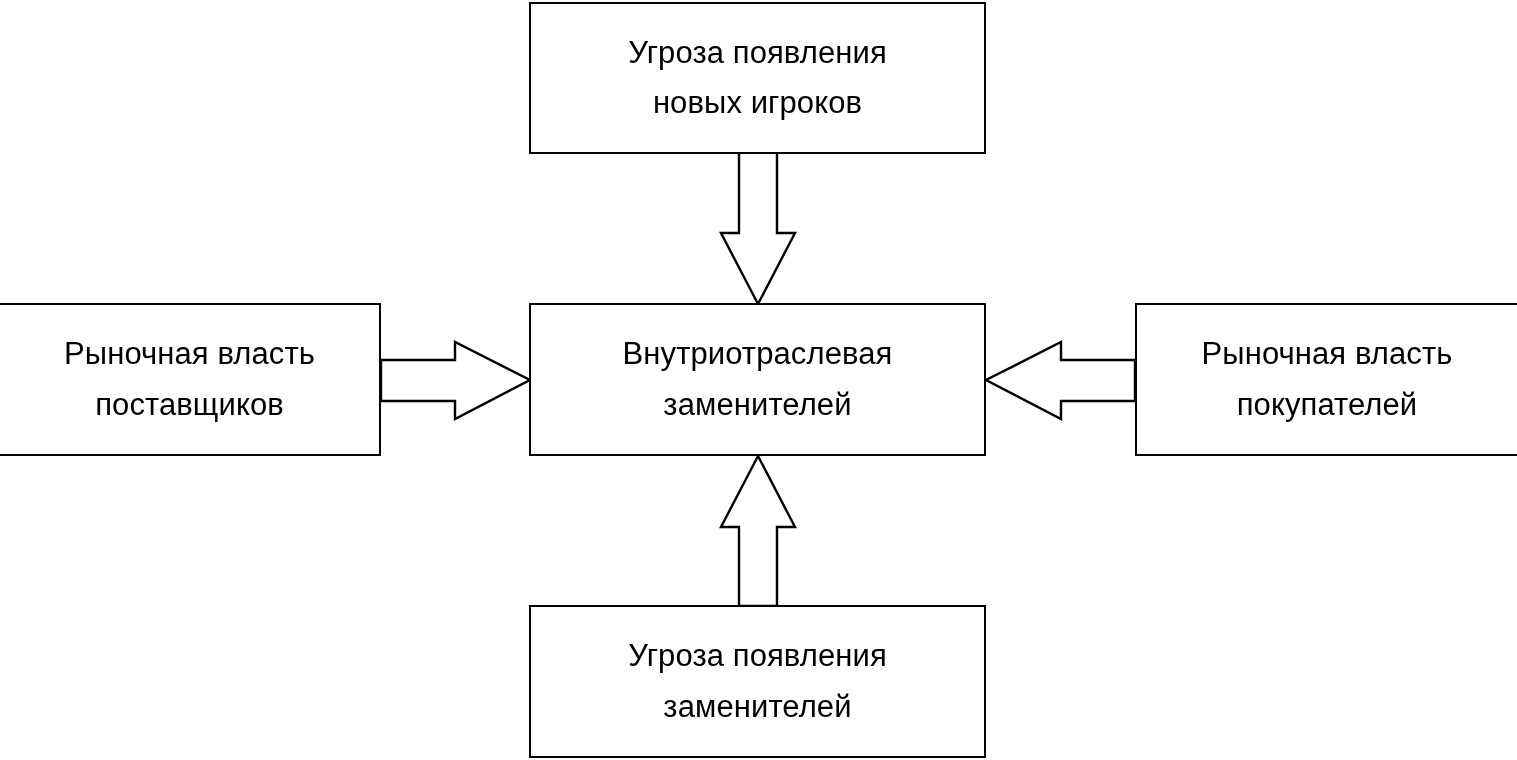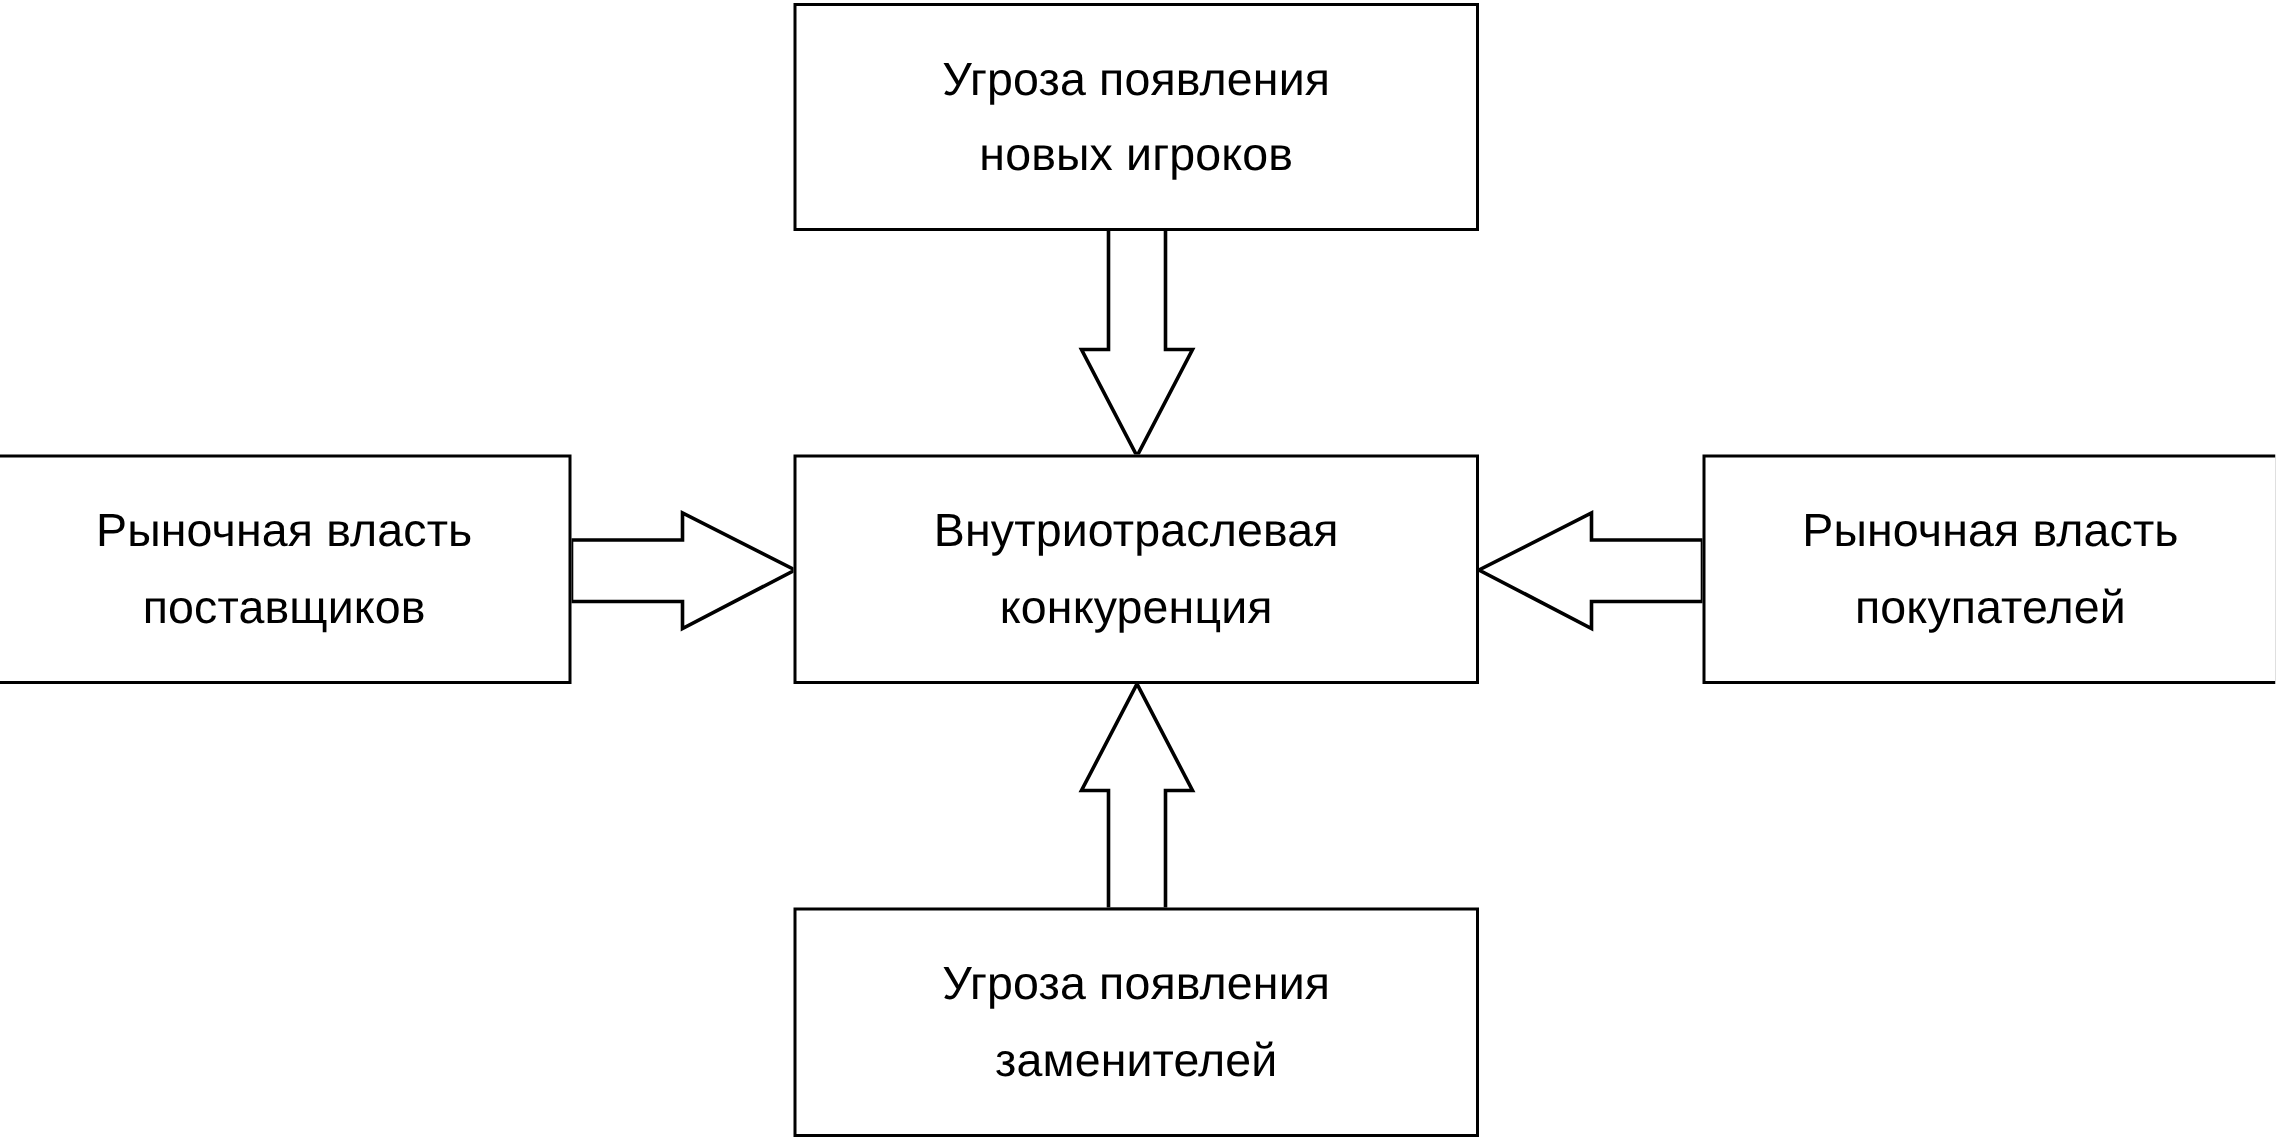--- a/index.html
+++ b/index.html
@@ -78,21 +78,21 @@
 новых игроков</span>
   </div>
 
   <div class="node" id="node-left">
     <span class="node-text">Рыночная власть
 поставщиков</span>
   </div>
 
   <div class="node" id="node-center">
     <span class="node-text">Внутриотраслевая
-конкуренция</span>
+заменителей</span>
   </div>
 
   <div class="node" id="node-right">
     <span class="node-text">Рыночная власть
 покупателей</span>
   </div>
 
   <div class="node" id="node-bottom">
     <span class="node-text">Угроза появления
 заменителей</span>

